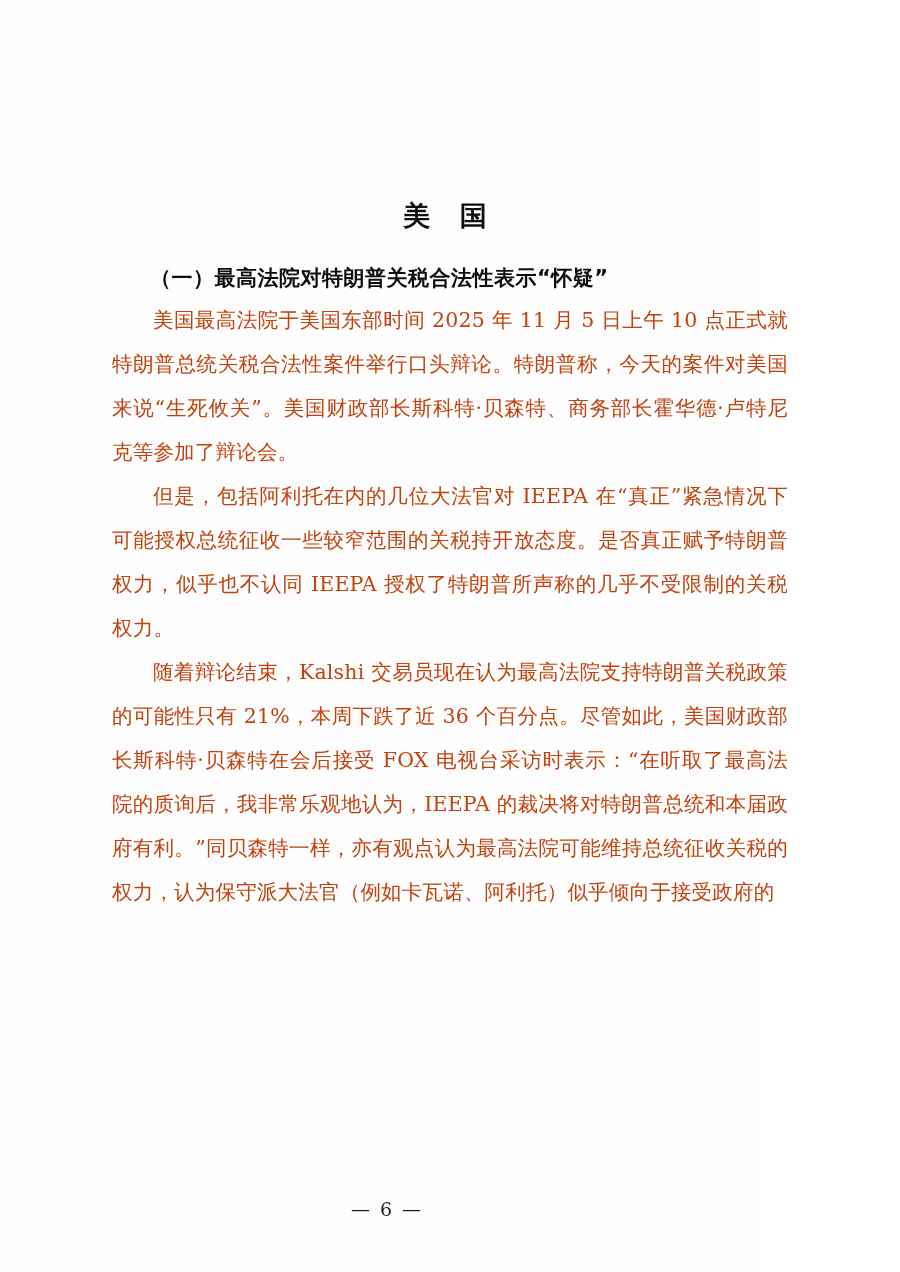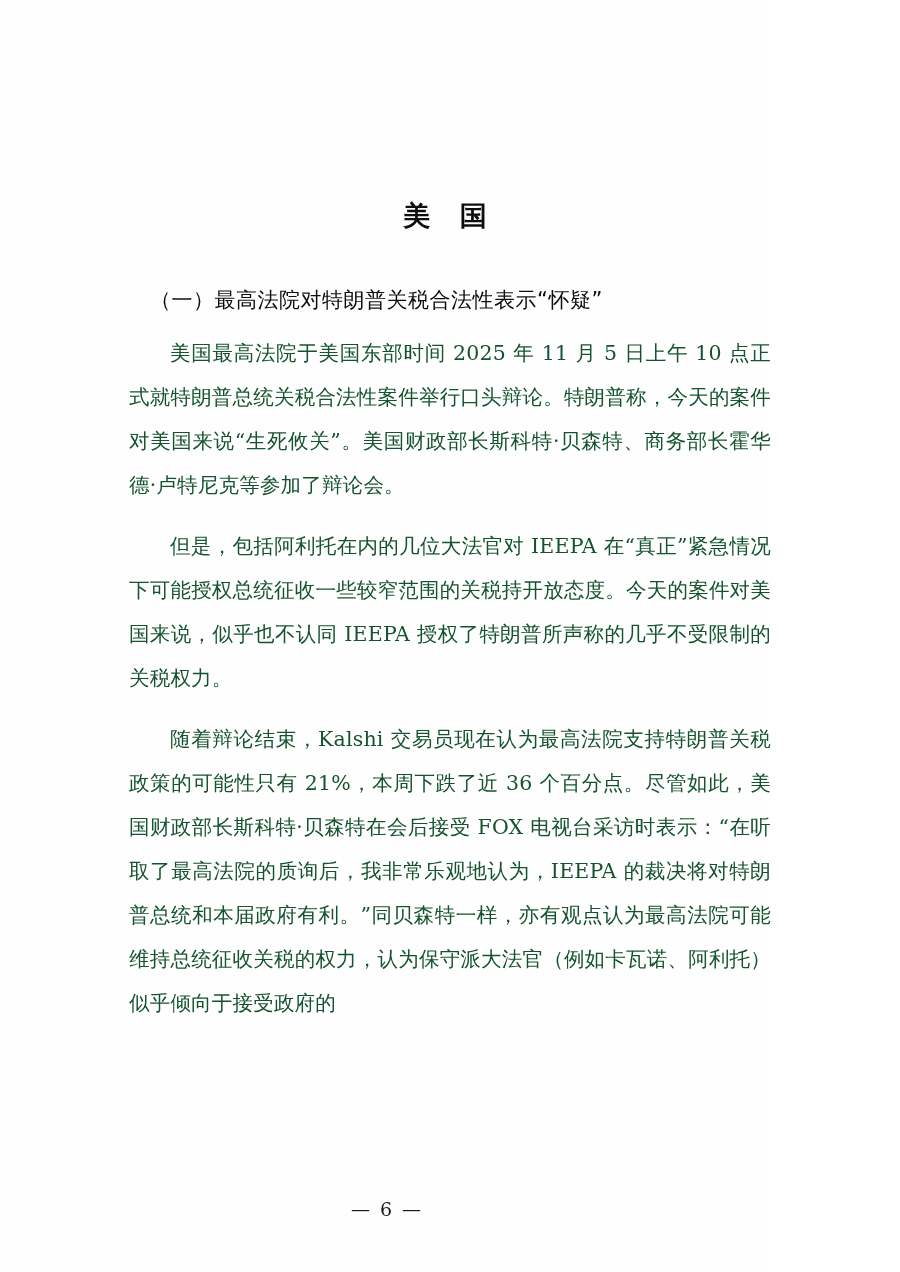--- a/index.html
+++ b/index.html
@@ -34,37 +34,37 @@
     font-size: 27px;
     font-weight: bold;
     letter-spacing: 10px;
     margin-top: 198px;
     margin-bottom: 0;
     color: #0d0d0d;
     font-family: "DejaVu Sans", "Liberation Sans", sans-serif;
   }
   .section-heading {
     font-size: 21px;
-    font-weight: normal;
-    margin-top: 52px;
+    font-weight: bold;
+    margin-top: 30px;
     margin-bottom: 6px;
     color: #0d0d0d;
     letter-spacing: 0.5px;
     font-family: "DejaVu Sans", "Liberation Sans", sans-serif;
     text-indent: 38px;
   }
   p.body-para {
     font-size: 20.5px;
     line-height: 44px;
-    margin: 17px;
+    margin: 0;
     text-indent: 41px;
     text-align: justify;
     text-justify: inter-ideograph;
     letter-spacing: 0.2px;
-    color: #14532d;
+    color: #c2410c;
   }
   .page-number {
     position: absolute;
     left: 0;
     right: 0;
     bottom: 52px;
     text-align: center;
     font-size: 19px;
     color: #1a1a1a;
     letter-spacing: 2px;
@@ -78,21 +78,21 @@
 <div class="page">
   <div class="content">
 
     <h1 class="doc-title">美 国</h1>
 
     <h2 class="section-heading">（一）最高法院对特朗普关税合法性表示“怀疑”</h2>
 
     <p class="body-para">美国最高法院于美国东部时间 2025 年 11 月 5 日上午 10 点正式就特朗普总统关税合法性案件举行口头辩论。特朗普称，今天的案件对美国来说“生死攸关”。美国财政部长斯科特·贝森特、商务部长霍华德·卢特尼克等参加了辩论会。</p>
 
 
-    <p class="body-para">但是，包括阿利托在内的几位大法官对 IEEPA 在“真正”紧急情况下可能授权总统征收一些较窄范围的关税持开放态度。今天的案件对美国来说，似乎也不认同 IEEPA 授权了特朗普所声称的几乎不受限制的关税权力。</p>
+    <p class="body-para">但是，包括阿利托在内的几位大法官对 IEEPA 在“真正”紧急情况下可能授权总统征收一些较窄范围的关税持开放态度。是否真正赋予特朗普权力，似乎也不认同 IEEPA 授权了特朗普所声称的几乎不受限制的关税权力。</p>
 
 
     <p class="body-para">随着辩论结束，Kalshi 交易员现在认为最高法院支持特朗普关税政策的可能性只有 21%，本周下跌了近 36 个百分点。尽管如此，美国财政部长斯科特·贝森特在会后接受 FOX 电视台采访时表示：“在听取了最高法院的质询后，我非常乐观地认为，IEEPA 的裁决将对特朗普总统和本届政府有利。”同贝森特一样，亦有观点认为最高法院可能维持总统征收关税的权力，认为保守派大法官（例如卡瓦诺、阿利托）似乎倾向于接受政府的</p>
 
   </div>
 
   <div class="page-number">— 6 —</div>
 </div>
 
 </body></html>

